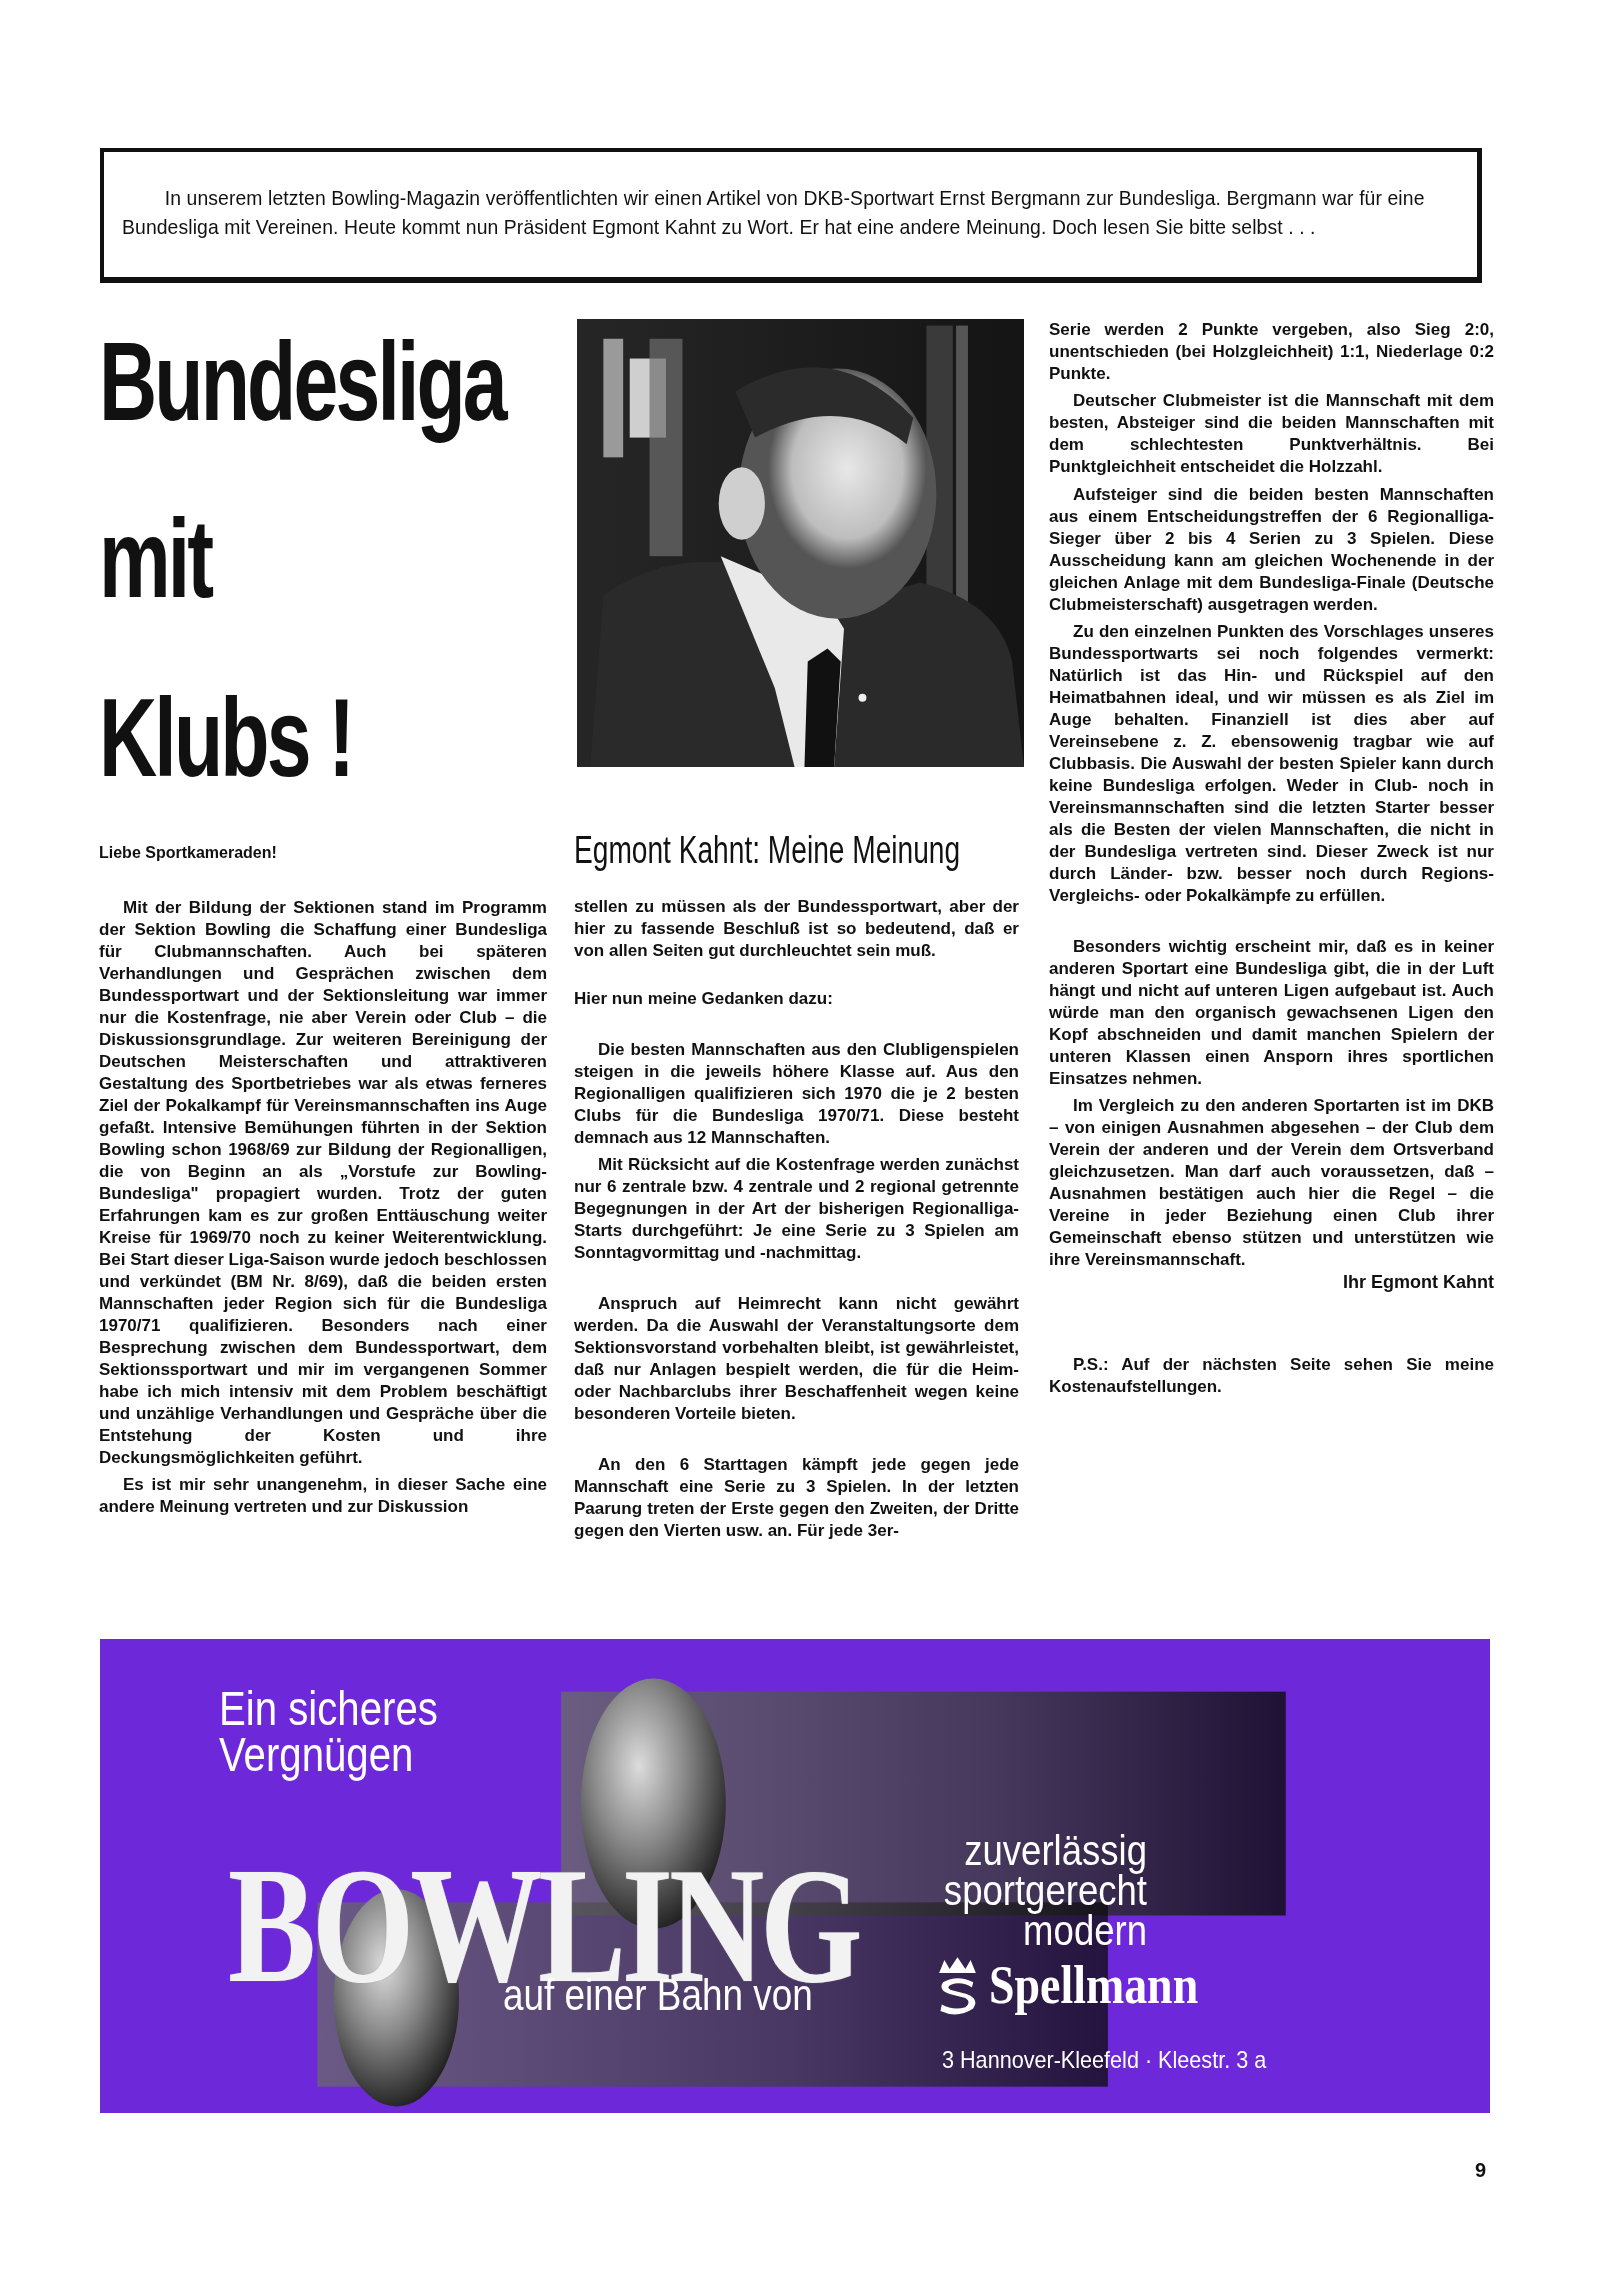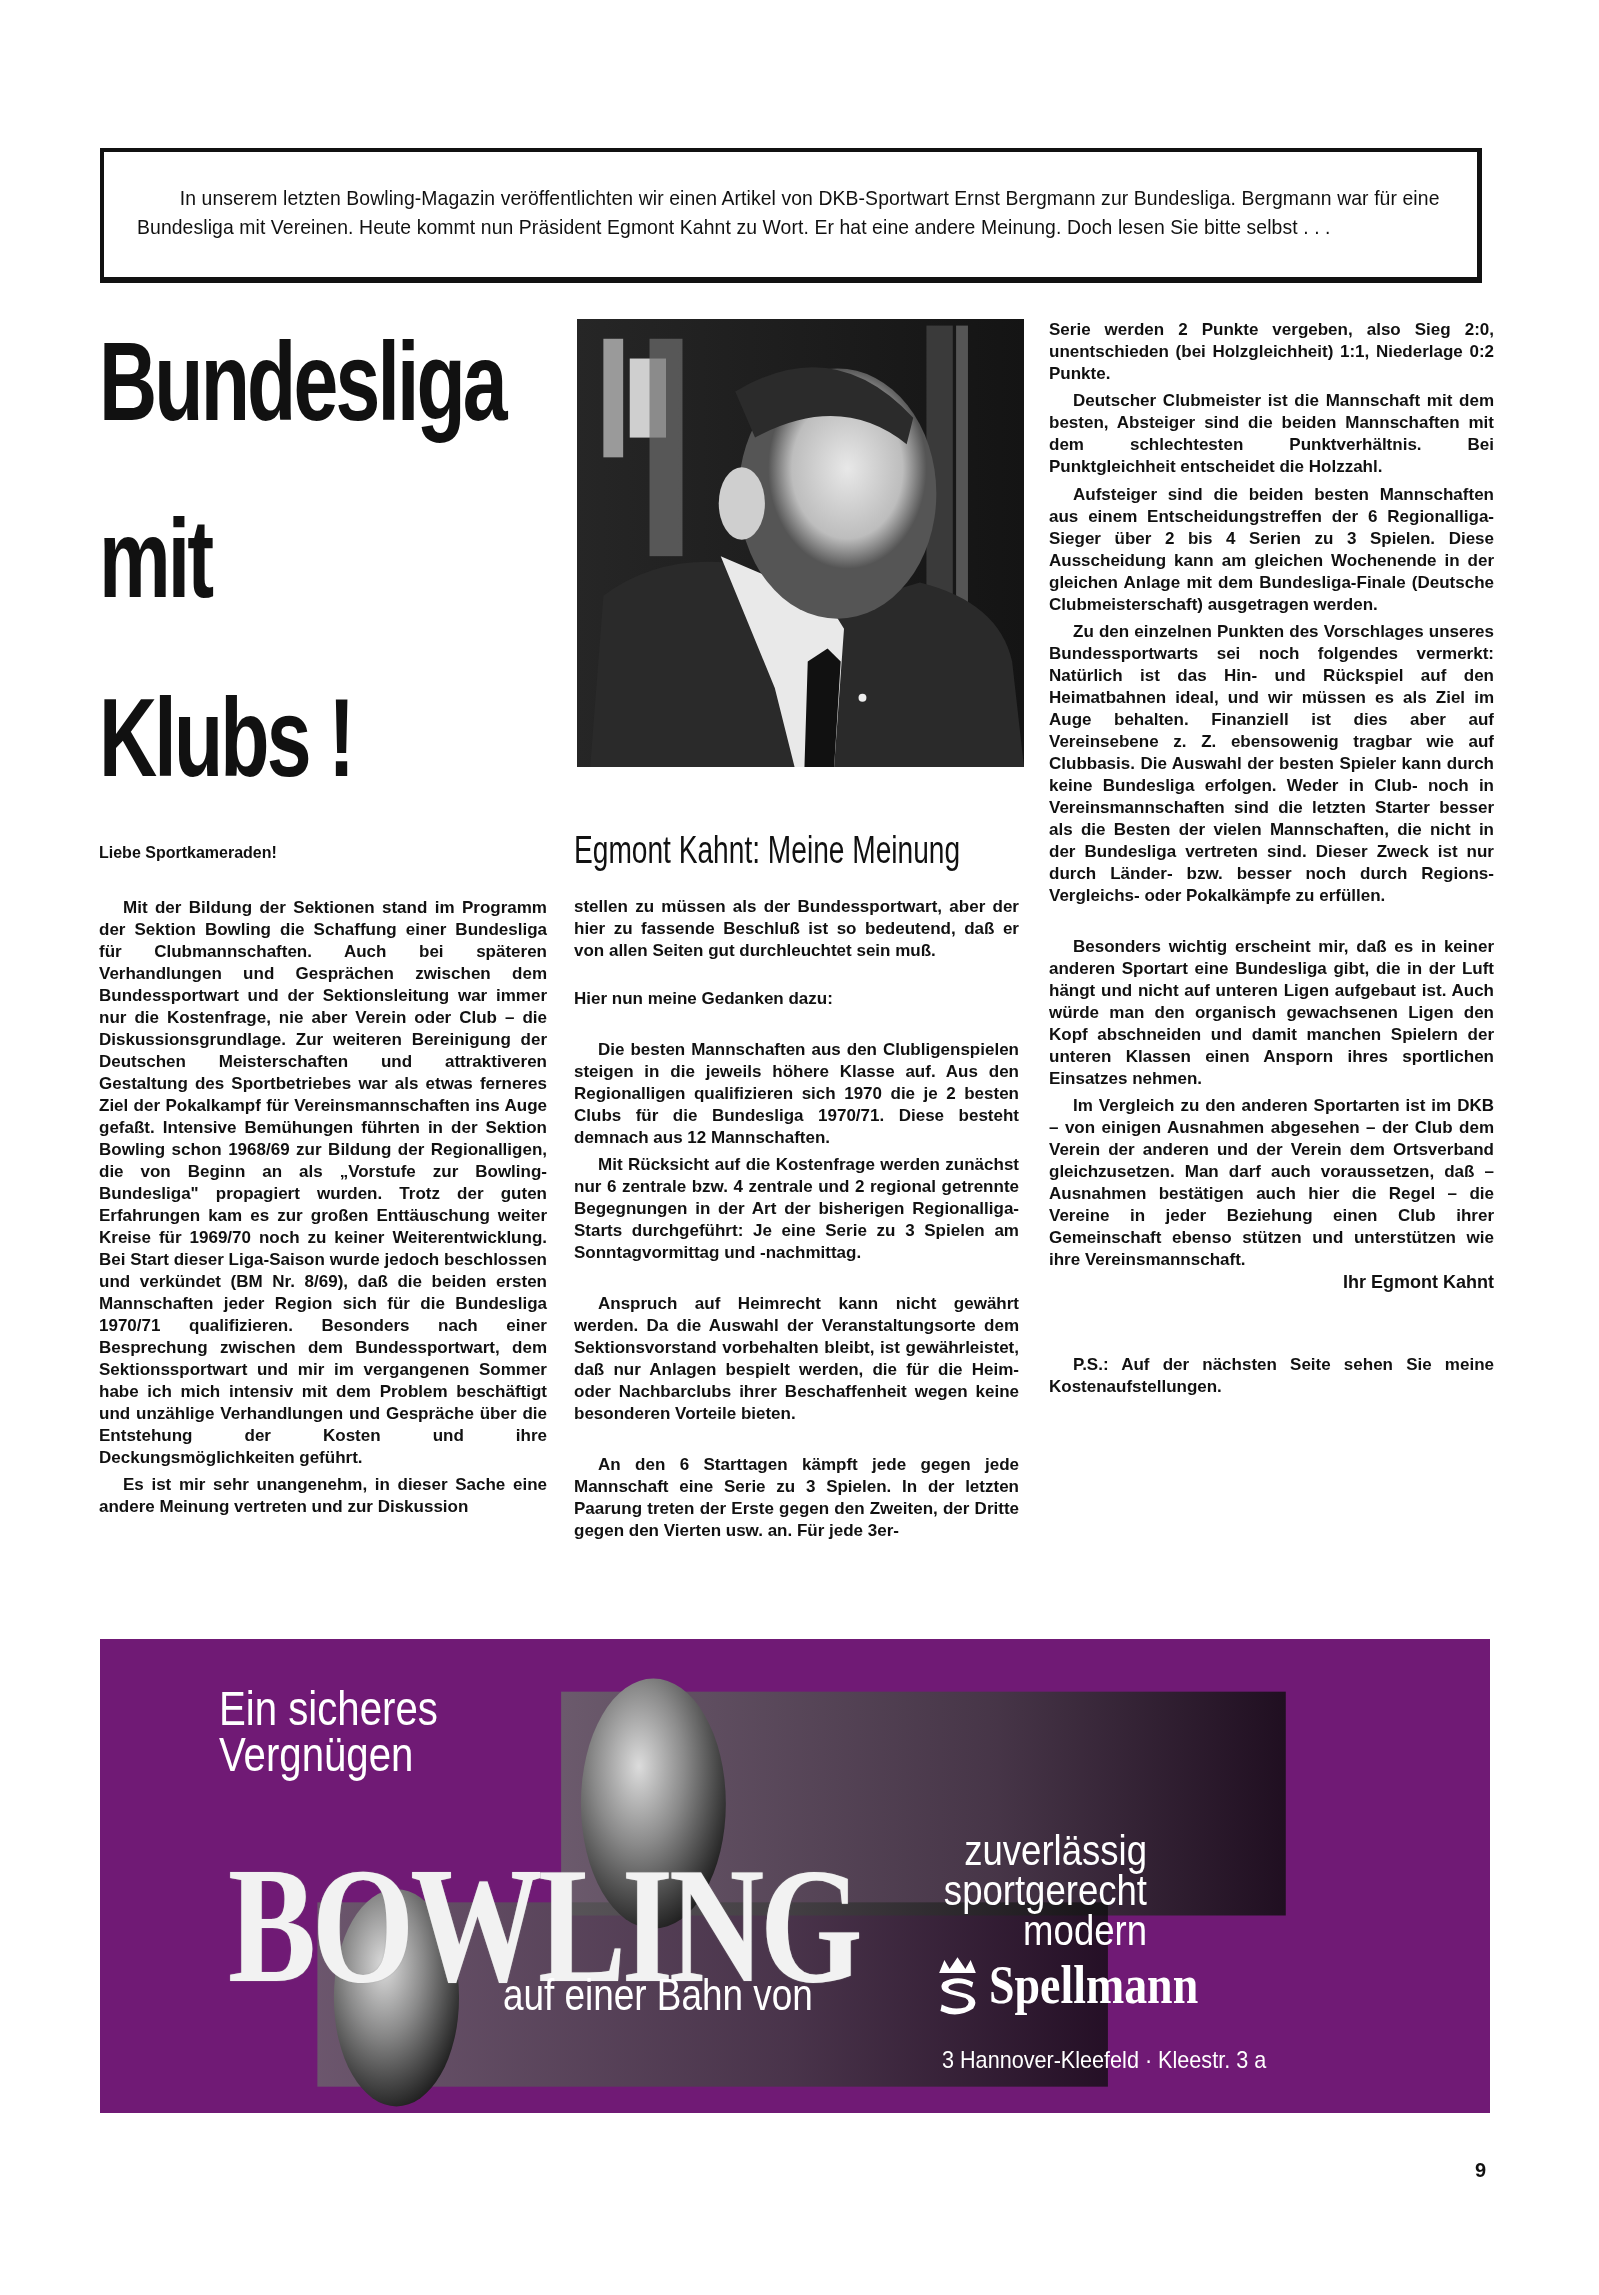--- a/index.html
+++ b/index.html
@@ -1,21 +1,21 @@
 <!DOCTYPE html>
 <html style="font-size:10.5px"><head>
 <meta charset="utf-8">
 <style>
   html, body { margin: 0; padding: 0; background: #ffffff; }
   body { width: 1599px; height: 2295px; position: relative; overflow: hidden; color: #111; font-family: "Liberation Sans", "DejaVu Sans", sans-serif; }
 
   .intro-box {
     position: absolute; left: 100px; top: 148px; width: 1382px; height: 135px;
     border: 4px solid #111; border-right-width: 5.3px; border-bottom-width: 6px;
-    box-sizing: border-box; padding: 32px 20px 0 33px;
+    box-sizing: border-box; padding: 32px 20px 0 18px;
   }
   .intro-text {
     font-family: "Liberation Sans", sans-serif; font-size: 20.4px; line-height: 29px;
     text-indent: 45px; letter-spacing: 0.1px; margin: 0; transform: scaleX(0.95); transform-origin: left top; width: 1396px;
   }
 
   .headline { position: absolute; left: 99px; top: 316px; width: 461px; }
   .headline-line {
     display: block; font-family: "Liberation Sans", sans-serif; font-weight: 700;
     font-size: 112px; line-height: 105px; letter-spacing: -4px;
@@ -46,21 +46,21 @@
   .photo svg { width: 100%; height: 100%; display: block; }
 
   .subtitle {
     position: absolute; left: 574px; top: 827px; width: 448px;
     font-family: "Liberation Sans", sans-serif; font-size: 38px; line-height: 46px; font-weight: 400;
     transform: scaleX(0.74); transform-origin: left center; white-space: nowrap; letter-spacing: 0px;
   }
 
   .ad {
     position: absolute; left: 100px; top: 1639px; width: 1390px; height: 474px;
-    background: #701a75; overflow: hidden; color: #fff;
+    background: #6d28d9; overflow: hidden; color: #fff;
   }
   .ad svg.bg { position: absolute; left: 0; top: 0; width: 100%; height: 100%; }
   .ad-tag { position: absolute; left: 119px; top: 46px; font-size: 49px; line-height: 46px; transform: scaleX(0.82); transform-origin: left top; }
   .ad-brand {
     position: absolute; left: 128px; top: 214px; font-family: "Liberation Serif", serif; font-weight: 700;
     font-size: 165px; line-height: 145px; color: #f2f2f2; letter-spacing: -5.3px; transform: scaleX(0.8); transform-origin: left top;
     text-shadow: 0 0 1.3px #999;
   }
   .ad-claims { position: absolute; right: 343px; top: 191px; text-align: right; font-size: 43px; line-height: 40px; transform: scaleX(0.85); transform-origin: right top; }
   .ad-claims span { display: block; }

